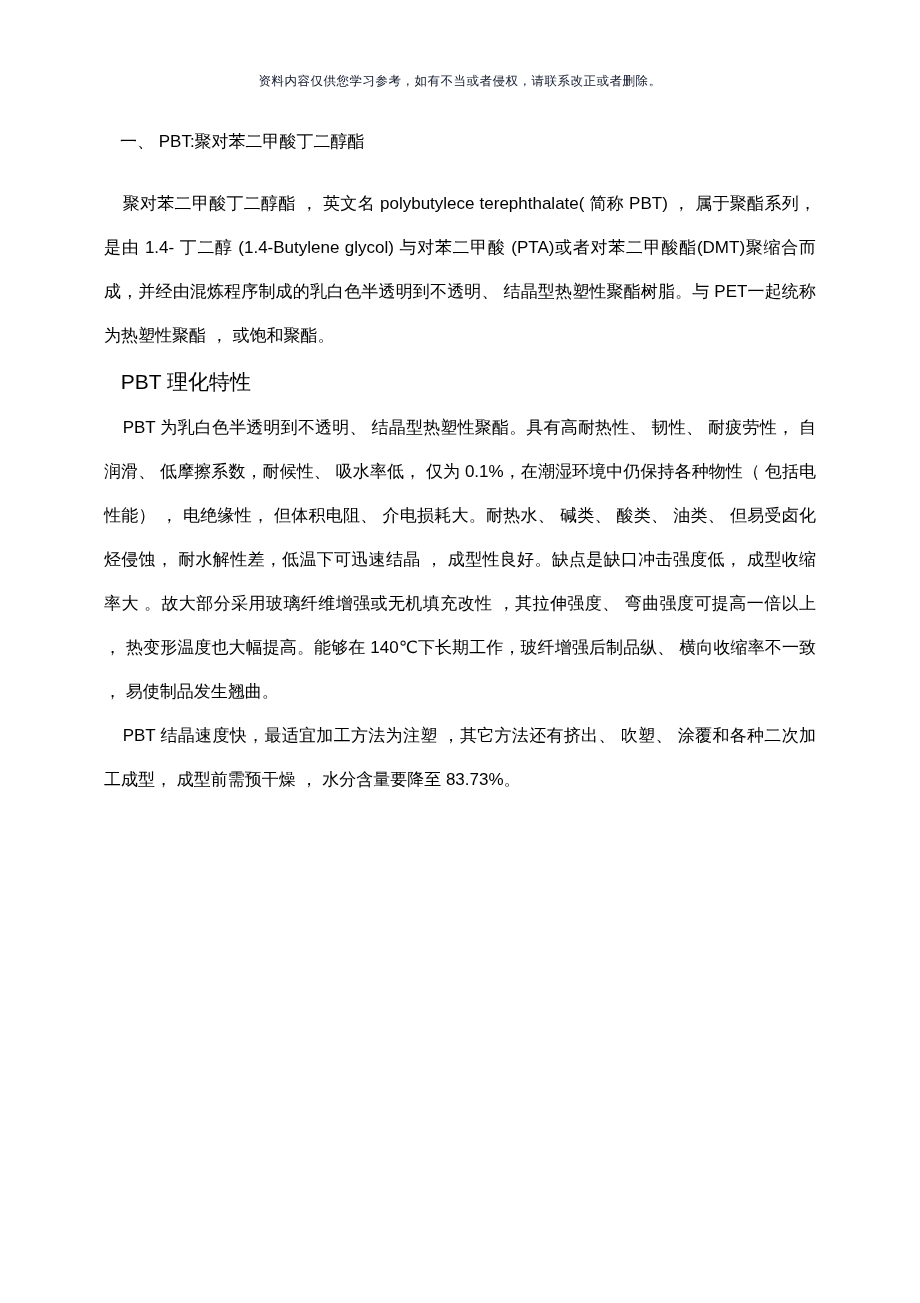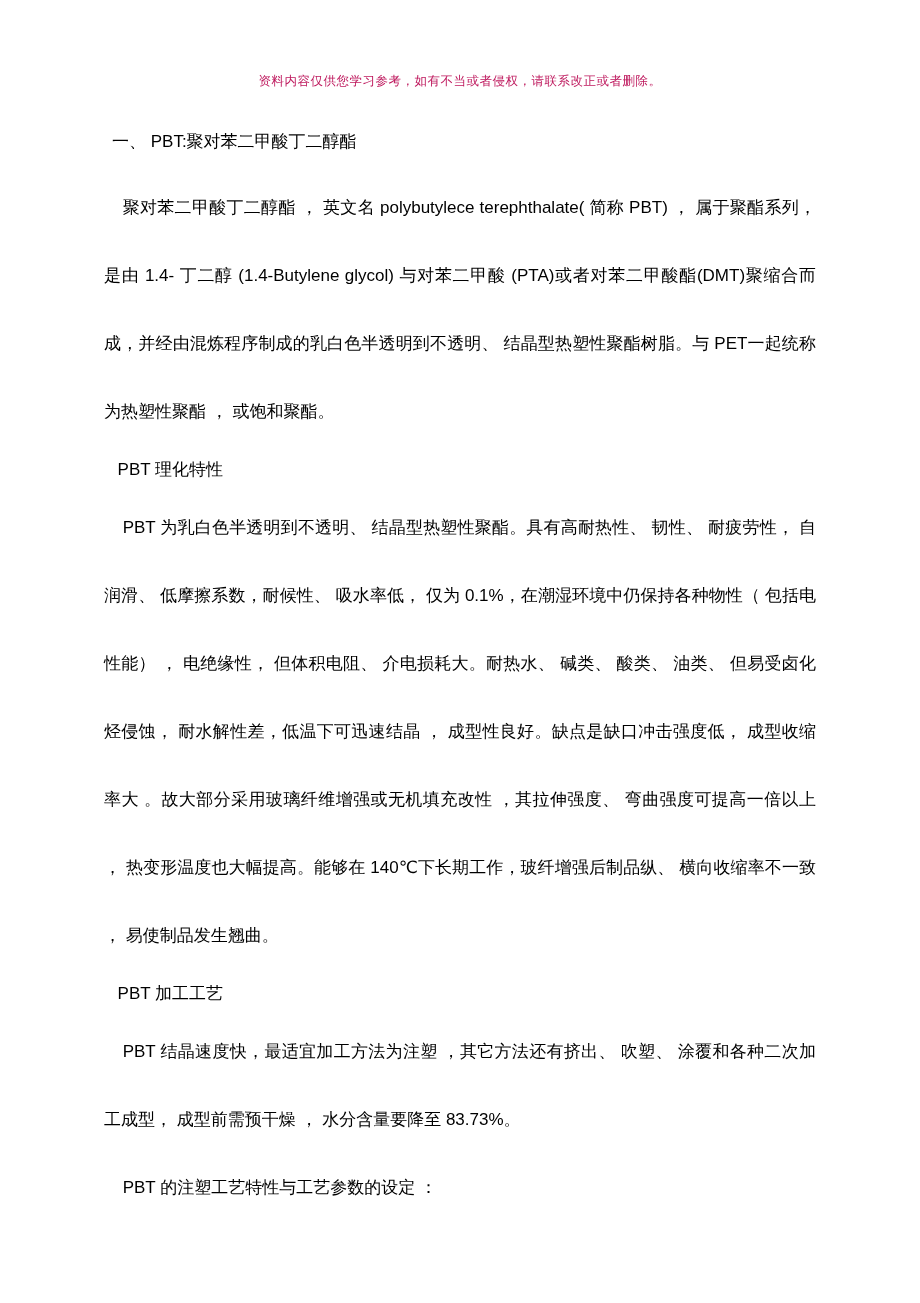--- a/index.html
+++ b/index.html
@@ -13,60 +13,58 @@
     box-sizing: border-box;
     background: #ffffff;
     padding: 72px 104px 60px 104px;
     font-family: "Liberation Sans", "DejaVu Sans", sans-serif;
     color: #000000;
   }
   .disclaimer {
     text-align: center;
     font-size: 12.5px;
     line-height: 18px;
-    color: #be185d;
+    color: #0f172a;
     margin: 0 0 28px 0;
     letter-spacing: 0.5px;
   }
   .doc-heading {
     font-size: 17px;
     font-weight: normal;
     line-height: 48px;
-    margin: 8px;
+    margin: 16px;
     text-align: left;
   }
   .doc-para {
     font-size: 17px;
-    line-height: 68px;
+    line-height: 44px;
     margin: 0;
     text-align: justify;
     text-indent: 1.1em;
     word-break: break-word;
   }
   .doc-subheading {
-    font-size: 17px;
+    font-size: 21px;
     line-height: 48px;
     margin: 0;
     text-align: left;
     text-indent: 0.8em;
   }
 </style>
 </head>
 <body>
 
 <div class="page">
   <p class="disclaimer">资料内容仅供您学习参考，如有不当或者侵权，请联系改正或者删除。</p>
 
   <h1 class="doc-heading">一、 PBT:聚对苯二甲酸丁二醇酯</h1>
 
   <p class="doc-para">聚对苯二甲酸丁二醇酯 ， 英文名 polybutylece terephthalate( 简称 PBT) ， 属于聚酯系列，是由 1.4- 丁二醇 (1.4-Butylene glycol) 与对苯二甲酸 (PTA)或者对苯二甲酸酯(DMT)聚缩合而成，并经由混炼程序制成的乳白色半透明到不透明、 结晶型热塑性聚酯树脂。与 PET一起统称为热塑性聚酯 ， 或饱和聚酯。</p>
 
   <p class="doc-subheading">PBT 理化特性</p>
 
   <p class="doc-para">PBT 为乳白色半透明到不透明、 结晶型热塑性聚酯。具有高耐热性、 韧性、 耐疲劳性， 自润滑、 低摩擦系数，耐候性、 吸水率低， 仅为 0.1%，在潮湿环境中仍保持各种物性（ 包括电性能） ， 电绝缘性， 但体积电阻、 介电损耗大。耐热水、 碱类、 酸类、 油类、 但易受卤化烃侵蚀， 耐水解性差，低温下可迅速结晶 ， 成型性良好。缺点是缺口冲击强度低， 成型收缩率大 。故大部分采用玻璃纤维增强或无机填充改性 ，其拉伸强度、 弯曲强度可提高一倍以上 ， 热变形温度也大幅提高。能够在 140℃下长期工作，玻纤增强后制品纵、 横向收缩率不一致 ， 易使制品发生翘曲。</p>
 
-  <p class="doc-subheading">PBT 加工工艺</p>
 
 
   <p class="doc-para">PBT 结晶速度快，最适宜加工方法为注塑 ，其它方法还有挤出、 吹塑、 涂覆和各种二次加工成型， 成型前需预干燥 ， 水分含量要降至 83.73%。</p>
 
-  <p class="doc-para">PBT 的注塑工艺特性与工艺参数的设定 ：</p>
 </div>
 
 </body></html>

